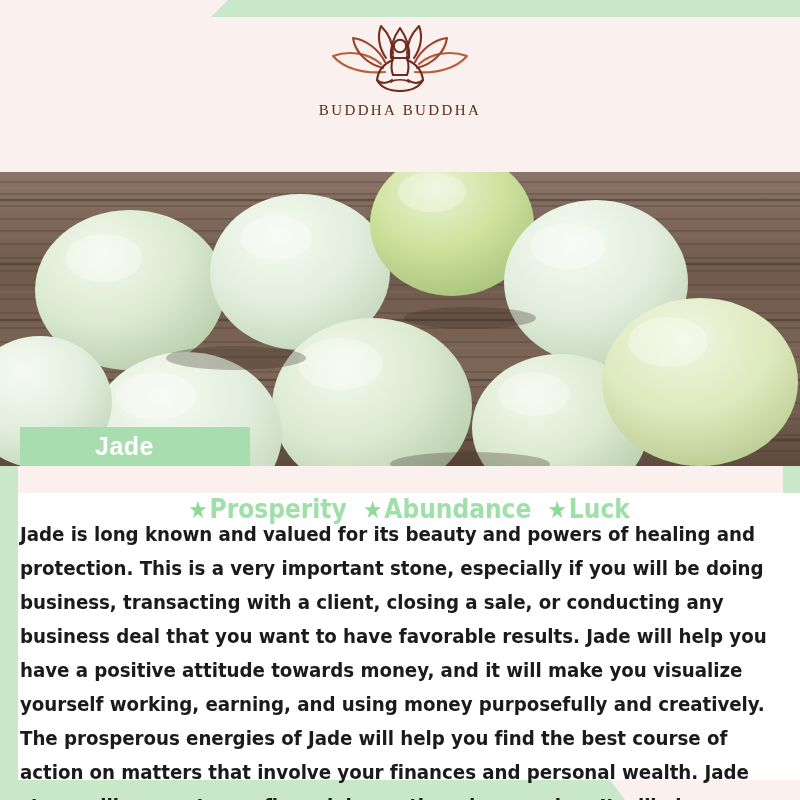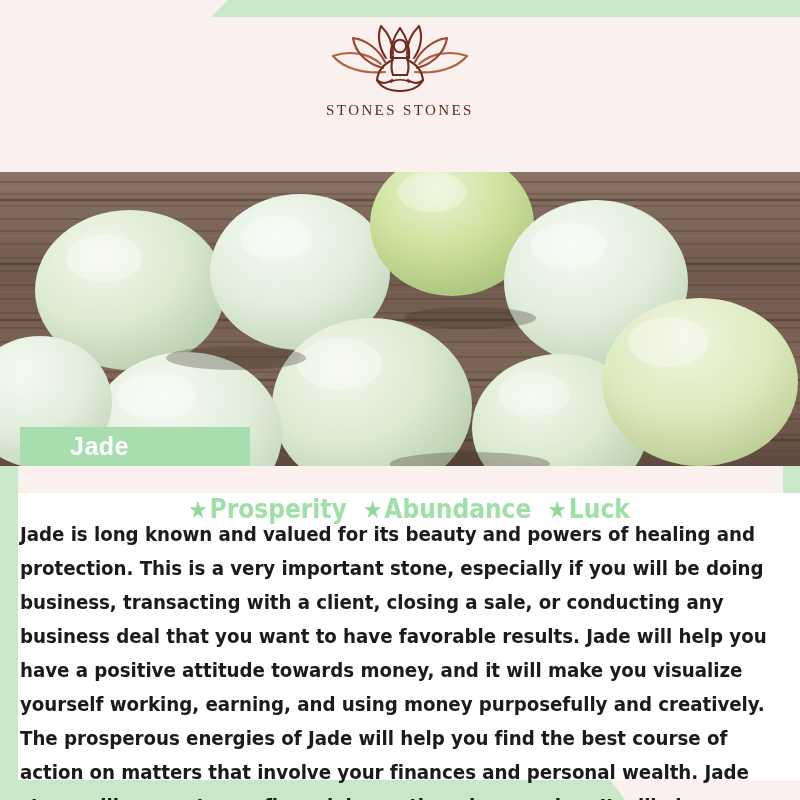--- a/index.html
+++ b/index.html
@@ -105,21 +105,21 @@
   .jade-band {
     position: absolute;
     left: 20px; top: 427px;
     width: 230px; height: 39px;
     background: #a8ddb0;
     display: flex;
     align-items: center;
     z-index: 3;
   }
   .jade-text {
-    margin-left: 50px;
+    margin-left: 75px;
     color: #ffffff;
     font-weight: bold;
     font-size: 25px;
     letter-spacing: 0.5px;
   }
 
   
   .content-card {
     position: absolute;
     left: 18px; top: 493px;
@@ -191,21 +191,21 @@
 
           <path d="M70 38 C60 42 55 50 54 58 C58 62 64 62 69 58" stroke="#6d2a1e"></path>
           <path d="M84 38 C94 42 99 50 100 58 C96 62 90 62 85 58" stroke="#6d2a1e"></path>
 
           <path d="M54 58 C58 66 68 69 77 69 C86 69 96 66 100 58" stroke="#6d2a1e"></path>
 
           <path d="M68 60 C72 57 82 57 86 60" stroke="#6d2a1e" stroke-width="1.7"></path>
         </g>
       </svg>
     </span>
-    <div class="logo-text">STONES STONES</div>
+    <div class="logo-text">BUDDHA BUDDHA</div>
   </div>
 
   <div class="photo">
     <svg width="800" height="294" viewBox="0 0 800 294" xmlns="http://www.w3.org/2000/svg">
       <defs>
         <linearGradient id="wood" x1="0" y1="0" x2="0" y2="1">
           <stop offset="0%" stop-color="#8a7467"></stop>
           <stop offset="35%" stop-color="#6f5a4d"></stop>
           <stop offset="70%" stop-color="#7d6758"></stop>
           <stop offset="100%" stop-color="#5e4a3e"></stop>

